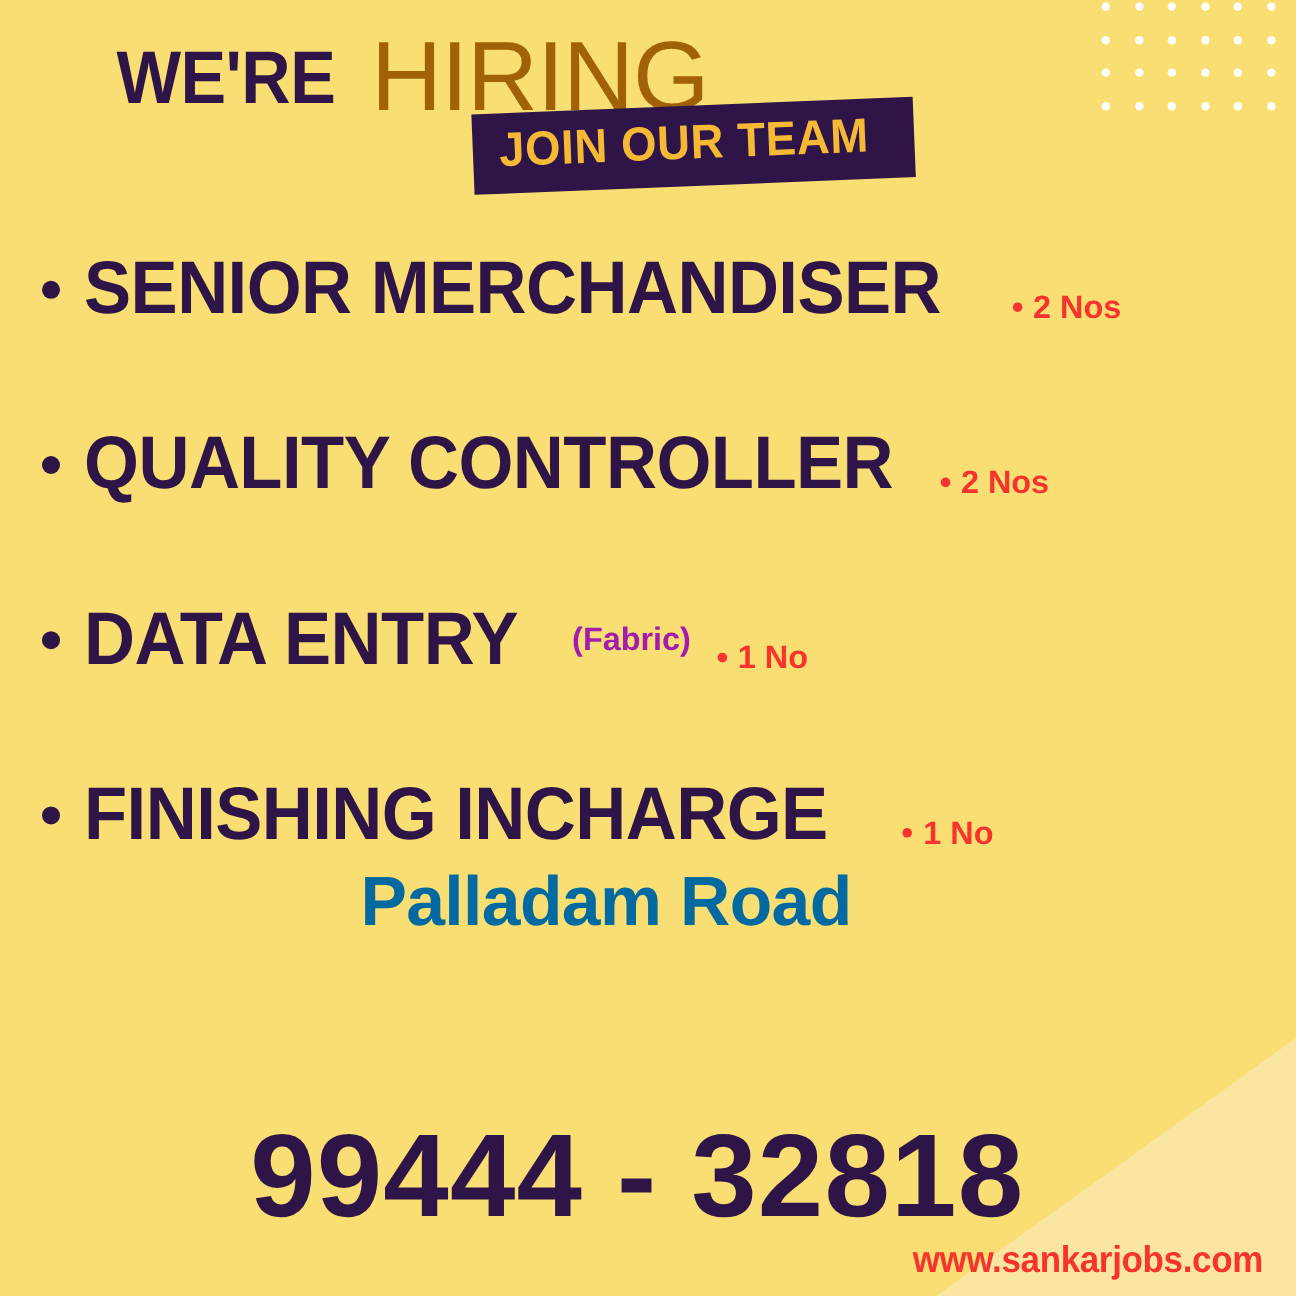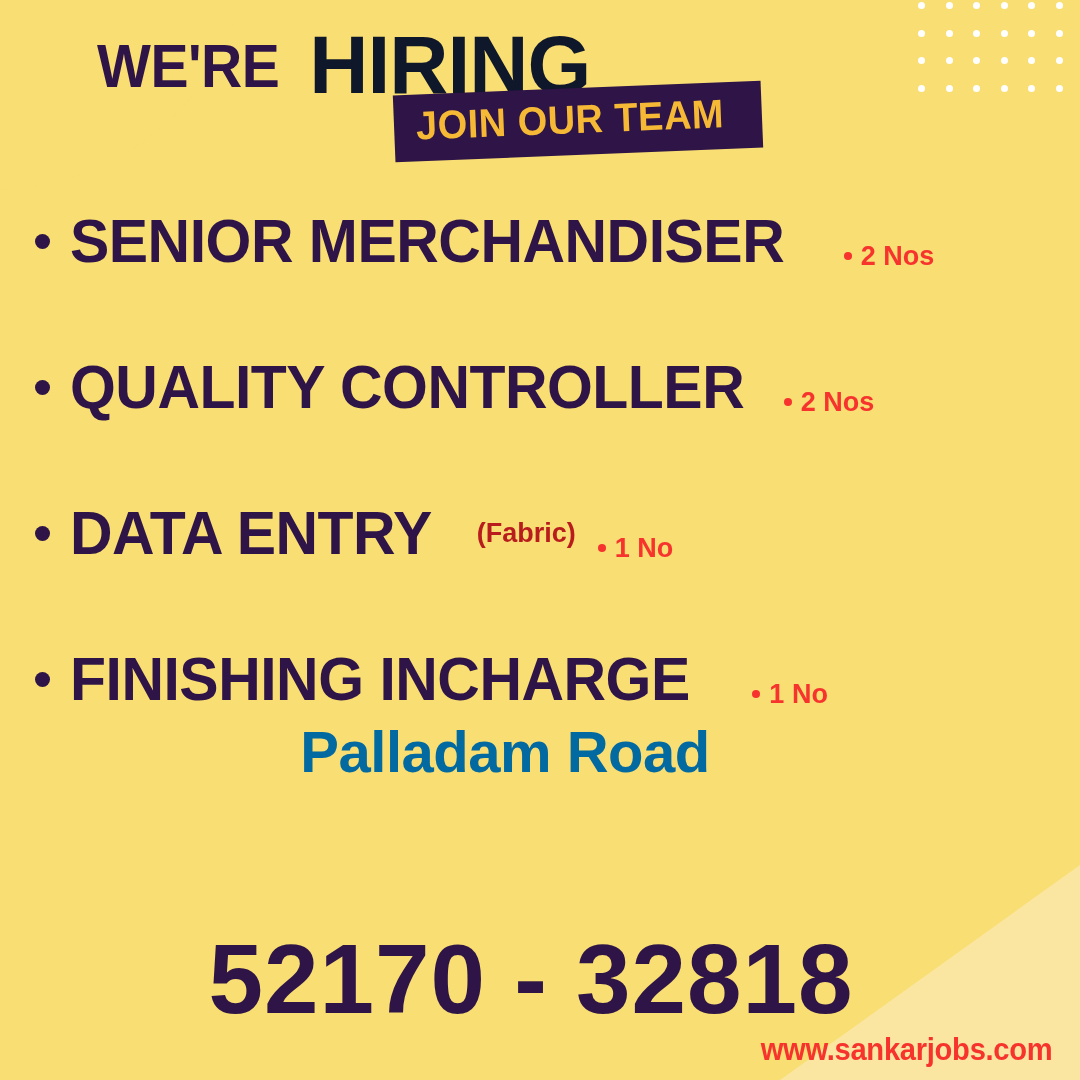--- a/index.html
+++ b/index.html
@@ -91,23 +91,23 @@
     letter-spacing: -0.5px;
     color: #2E1447;
     font-stretch: condensed;
     transform: scaleX(0.92);
     transform-origin: left center;
     display: inline-block;
     vertical-align: baseline;
   }
   .headline .hiring {
     font-size: 82px;
-    font-weight: 700;
+    font-weight: 400;
     letter-spacing: -1px;
-    color: #0f172a;
+    color: #a16207;
     display: inline-block;
     margin-left: 14px;
     vertical-align: baseline;
     position: relative;
     top: 6px;
   }
 
   .team-banner {
     position: absolute;
     left: 394px;
@@ -156,21 +156,21 @@
     color: #2E1447;
     letter-spacing: -0.5px;
     white-space: nowrap;
     transform: scaleX(0.95);
     transform-origin: left center;
     line-height: 1;
   }
   .job-qual {
     font-size: 27px;
     font-weight: 700;
-    color: #b91c1c;
+    color: #a21caf;
     white-space: nowrap;
     margin-left: 26px;
     line-height: 1;
   }
   .job-count {
     font-size: 27px;
     font-weight: 700;
     color: #F7332E;
     white-space: nowrap;
     margin-left: 18px;
@@ -327,17 +327,17 @@
         <span>1 No</span>
       </span>
     </div>
 
   </div>
 
   <div class="address">
     <div class="line1">Palladam Road</div>
   </div>
 
-  <div class="phone">52170 - 32818</div>
+  <div class="phone">99444 - 32818</div>
 
   <div class="website">www.sankarjobs.com</div>
 
 </div>
 
 </body></html>

